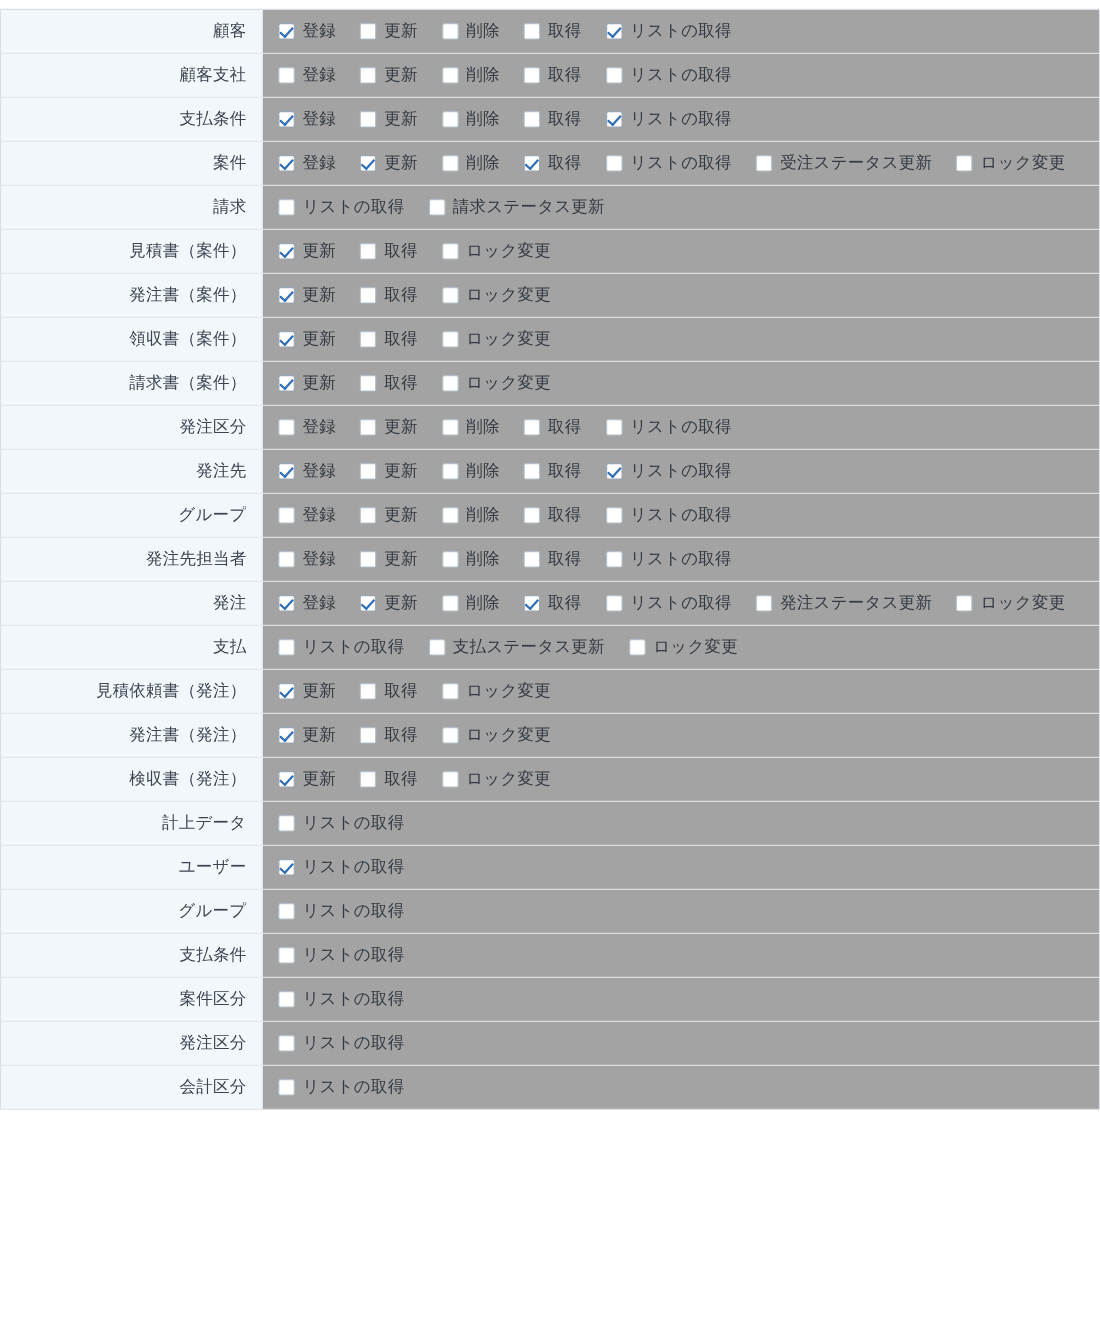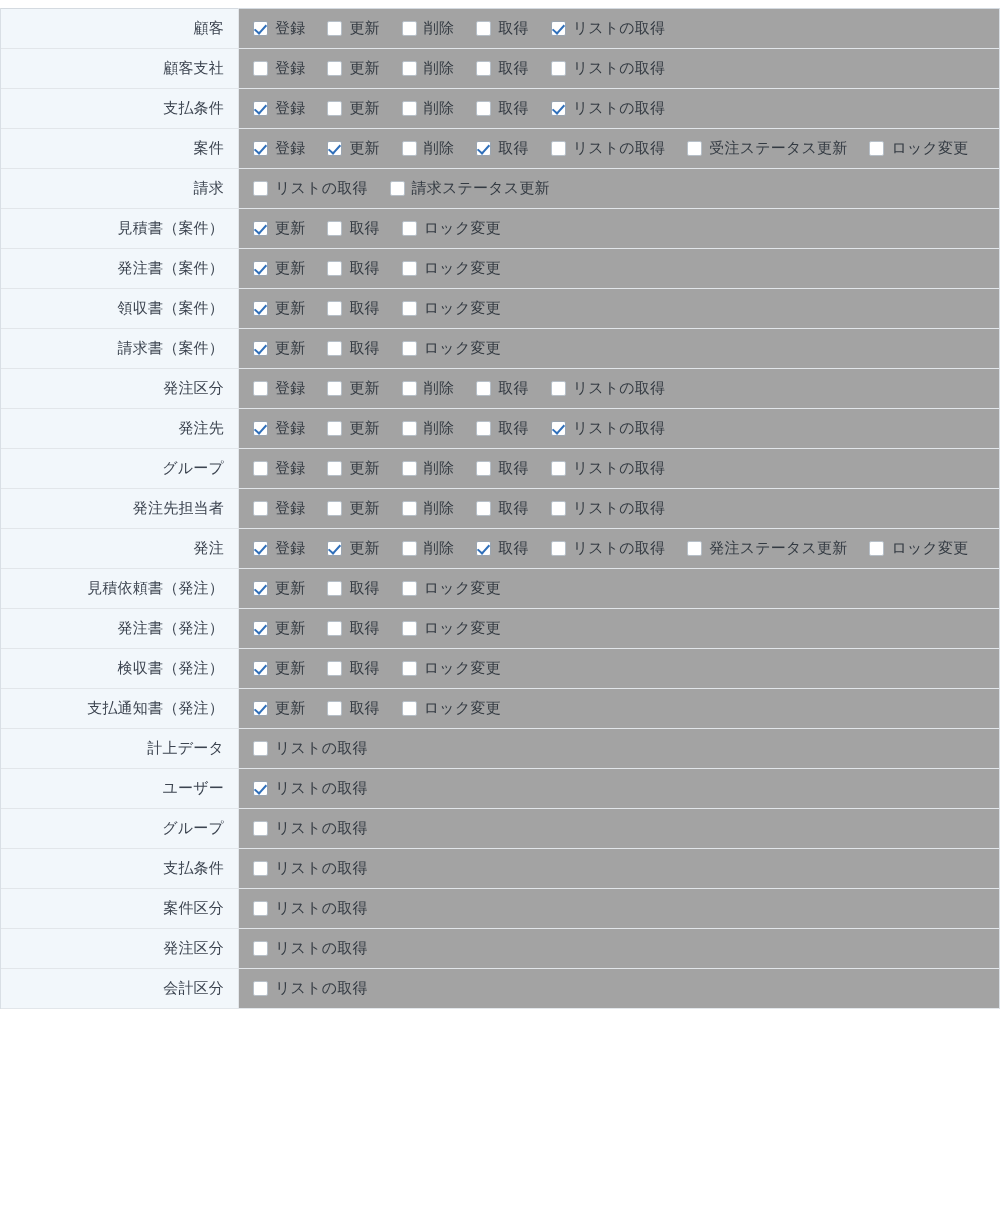--- a/index.html
+++ b/index.html
@@ -334,20 +334,33 @@
             <span class="opt-label">リストの取得</span>
           </label><label class="opt">
             <span class="box"></span>
             <span class="opt-label">発注ステータス更新</span>
           </label><label class="opt">
             <span class="box"></span>
             <span class="opt-label">ロック変更</span>
           </label></td>
       </tr>
       <tr>
+        <td class="label-cell">支払</td>
+        <td class="opts-cell"><label class="opt">
+            <span class="box"></span>
+            <span class="opt-label">リストの取得</span>
+          </label><label class="opt">
+            <span class="box"></span>
+            <span class="opt-label">支払ステータス更新</span>
+          </label><label class="opt">
+            <span class="box"></span>
+            <span class="opt-label">ロック変更</span>
+          </label></td>
+      </tr>
+      <tr>
         <td class="label-cell">見積依頼書（発注）</td>
         <td class="opts-cell"><label class="opt">
             <span class="box checked"></span>
             <span class="opt-label">更新</span>
           </label><label class="opt">
             <span class="box"></span>
             <span class="opt-label">取得</span>
           </label><label class="opt">
             <span class="box"></span>
             <span class="opt-label">ロック変更</span>
@@ -361,33 +374,20 @@
           </label><label class="opt">
             <span class="box"></span>
             <span class="opt-label">取得</span>
           </label><label class="opt">
             <span class="box"></span>
             <span class="opt-label">ロック変更</span>
           </label></td>
       </tr>
       <tr>
         <td class="label-cell">検収書（発注）</td>
-        <td class="opts-cell"><label class="opt">
-            <span class="box checked"></span>
-            <span class="opt-label">更新</span>
-          </label><label class="opt">
-            <span class="box"></span>
-            <span class="opt-label">取得</span>
-          </label><label class="opt">
-            <span class="box"></span>
-            <span class="opt-label">ロック変更</span>
-          </label></td>
-      </tr>
-      <tr>
-        <td class="label-cell">支払通知書（発注）</td>
         <td class="opts-cell"><label class="opt">
             <span class="box checked"></span>
             <span class="opt-label">更新</span>
           </label><label class="opt">
             <span class="box"></span>
             <span class="opt-label">取得</span>
           </label><label class="opt">
             <span class="box"></span>
             <span class="opt-label">ロック変更</span>
           </label></td>

